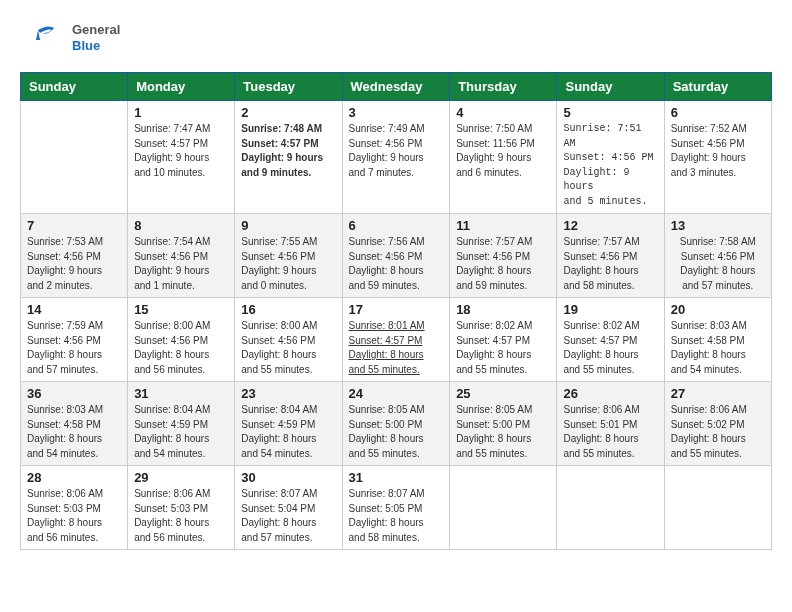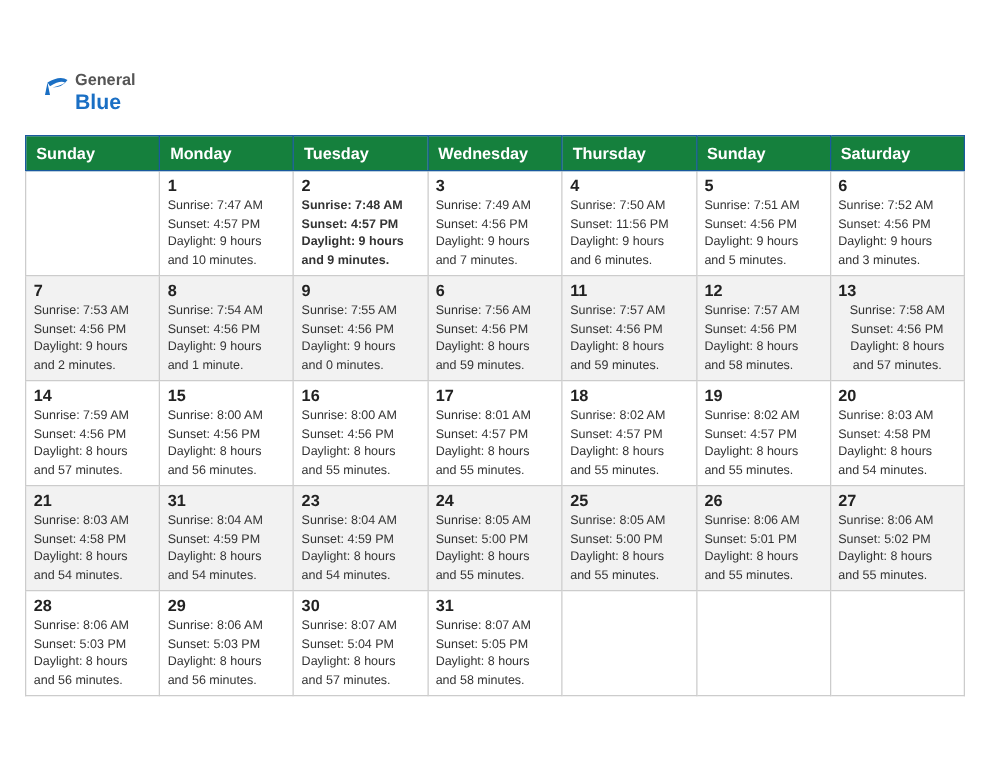--- a/index.html
+++ b/index.html
@@ -12,22 +12,21 @@
     }
     .header {
       display: flex;
       justify-content: space-between;
       align-items: flex-start;
       margin-bottom: 16px;
     }
     .logo {
       display: flex;
       align-items: center;
-      gap: 4px;
-      margin-top: 36px;
+      gap: 16px;
     }
     .title-block {
       text-align: right;
     }
     .month-title {
       font-size: 36px;
       font-weight: normal;
       color: #222;
     }
     .location {
@@ -80,21 +79,21 @@
 <body>
 
 <div class="header">
   <div class="logo">
   <svg width="36" height="36" viewBox="0 0 36 36">
     <path d="M18 10 Q28 4 34 8 Q30 14 22 14 Q30 12 32 10 Q28 8 20 13Z" fill="#1a6fc4"></path>
     <path d="M18 10 L20 20 L16 20Z" fill="#1a6fc4"></path>
   </svg>
   <div style="line-height:1.2">
     <div style="font-size:13px;font-weight:bold;color:#555;">General</div>
-    <div style="font-size:17px;font-weight:bold;color:#1a6fc4;">Blue</div>
+    <div style="font-size:13px;font-weight:bold;color:#1a6fc4;">Blue</div>
   </div>
 </div>
   <div class="title-block">
     <div class="month-title"></div>
     <div class="location"></div>
   </div>
 </div>
 
 <table class="calendar">
   <thead>
@@ -134,21 +133,21 @@
         </td>
         <td>
           <span class="day-number">4</span>
           <div class="day-info" style="white-space: pre-line;">Sunrise: 7:50 AM
 Sunset: 11:56 PM
 Daylight: 9 hours
 and 6 minutes.</div>
         </td>
         <td>
           <span class="day-number">5</span>
-          <div class="day-info" style="white-space: pre-line;">Sunrise: 7:51 AM
+          <div class="day-info" style="white-space: pre-line; font-family: Liberation Mono, monospace;">Sunrise: 7:51 AM
 Sunset: 4:56 PM
 Daylight: 9 hours
 and 5 minutes.</div>
         </td>
         <td>
           <span class="day-number">6</span>
           <div class="day-info" style="white-space: pre-line;">Sunrise: 7:52 AM
 Sunset: 4:56 PM
 Daylight: 9 hours
 and 3 minutes.</div>
@@ -222,21 +221,21 @@
         </td>
         <td>
           <span class="day-number">16</span>
           <div class="day-info" style="white-space: pre-line;">Sunrise: 8:00 AM
 Sunset: 4:56 PM
 Daylight: 8 hours
 and 55 minutes.</div>
         </td>
         <td>
           <span class="day-number">17</span>
-          <div class="day-info" style="white-space: pre-line;">Sunrise: 8:01 AM
+          <div class="day-info" style="white-space: pre-line; text-decoration: underline;">Sunrise: 8:01 AM
 Sunset: 4:57 PM
 Daylight: 8 hours
 and 55 minutes.</div>
         </td>
         <td>
           <span class="day-number">18</span>
           <div class="day-info" style="white-space: pre-line;">Sunrise: 8:02 AM
 Sunset: 4:57 PM
 Daylight: 8 hours
 and 55 minutes.</div>
@@ -251,21 +250,21 @@
         <td>
           <span class="day-number">20</span>
           <div class="day-info" style="white-space: pre-line;">Sunrise: 8:03 AM
 Sunset: 4:58 PM
 Daylight: 8 hours
 and 54 minutes.</div>
         </td>
       </tr>
       <tr>
         <td>
-          <span class="day-number">21</span>
+          <span class="day-number">36</span>
           <div class="day-info" style="white-space: pre-line;">Sunrise: 8:03 AM
 Sunset: 4:58 PM
 Daylight: 8 hours
 and 54 minutes.</div>
         </td>
         <td>
           <span class="day-number">31</span>
           <div class="day-info" style="white-space: pre-line;">Sunrise: 8:04 AM
 Sunset: 4:59 PM
 Daylight: 8 hours

